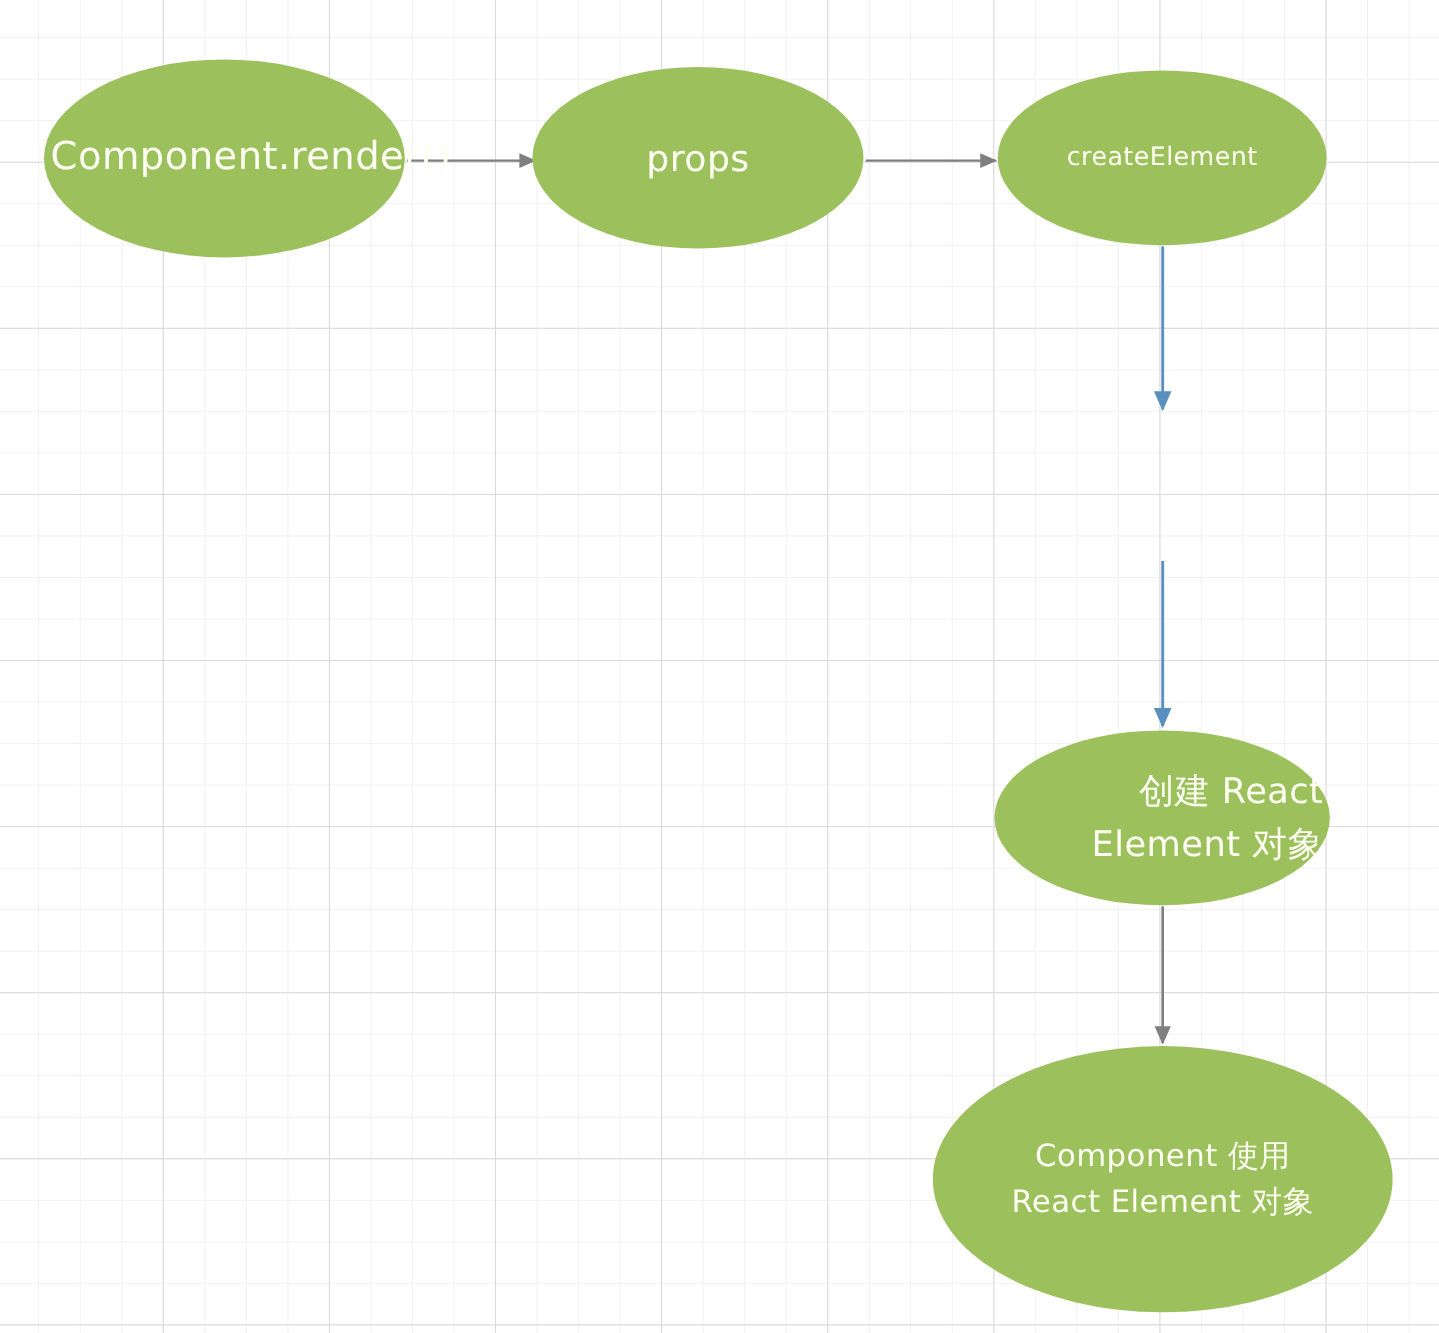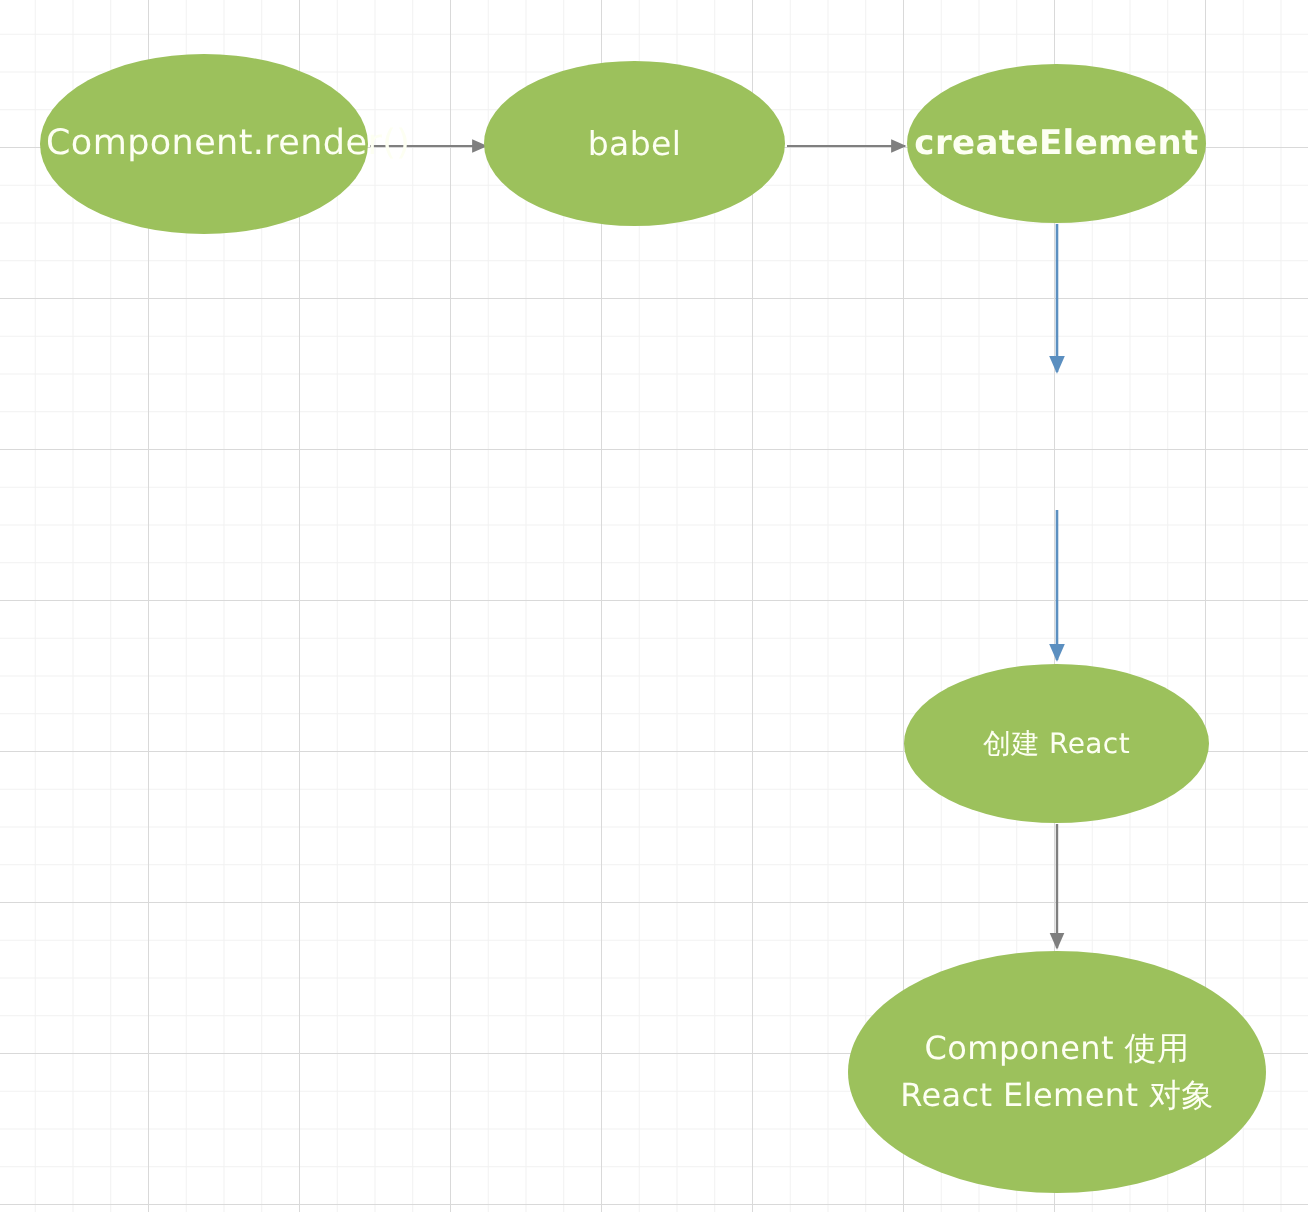--- a/index.html
+++ b/index.html
@@ -62,24 +62,24 @@
     letter-spacing: 0.4px;
     line-height: 1.30;
     text-rendering: geometricPrecision;
   }
   .line { display: block; white-space: nowrap; }
   .line + .line { margin-top: 2px; }
 
   
   #node-component-render .node-label { font-size: 35px; }
   #node-babel        .node-label { font-size: 33px; line-height: 1.38; }
-  #node-createelement .node-label { font-size: 34px; font-weight: bold; }
+  #node-createelement .node-label { font-size: 23px; }
   #node-init-props   .node-label { font-size: 32px; }
-  #node-create-react-element .node-label { font-size: 28px; line-height: 1.42; }
-  #node-component-uses-element .node-label { font-size: 32px; line-height: 1.42; }
+  #node-create-react-element .node-label { font-size: 32px; line-height: 1.42; text-align: right; }
+  #node-component-uses-element .node-label { font-size: 28px; line-height: 1.42; }
 </style>
 </head>
 <body>
 
 <div id="canvas">
 
   <div id="grid-background"></div>
 
   <svg id="edge-layer" viewBox="0 0 1308 1212" width="1308" height="1212" xmlns="http://www.w3.org/2000/svg">
     <defs>
@@ -103,34 +103,35 @@
   </svg>
 
   <div class="node" id="node-component-render" style="left:40px; top:54px; width:328px; height:180px;">
     <span class="node-label">
       <span class="line">Component.render()</span>
     </span>
   </div>
 
   <div class="node" id="node-babel" style="left:484px; top:61px; width:301px; height:165px;">
     <span class="node-label">
-      <span class="line">babel</span>
+      <span class="line">props</span>
     </span>
   </div>
 
   <div class="node" id="node-createelement" style="left:907px; top:64px; width:299px; height:159px;">
     <span class="node-label">
       <span class="line">createElement</span>
     </span>
   </div>
 
 
   <div class="node" id="node-create-react-element" style="left:904px; top:664px; width:305px; height:159px;">
     <span class="node-label">
       <span class="line">创建 React</span>
+      <span class="line">Element 对象</span>
     </span>
   </div>
 
   <div class="node" id="node-component-uses-element" style="left:848px; top:951px; width:418px; height:242px;">
     <span class="node-label">
       <span class="line">Component 使用</span>
       <span class="line">React Element 对象</span>
     </span>
   </div>
 

